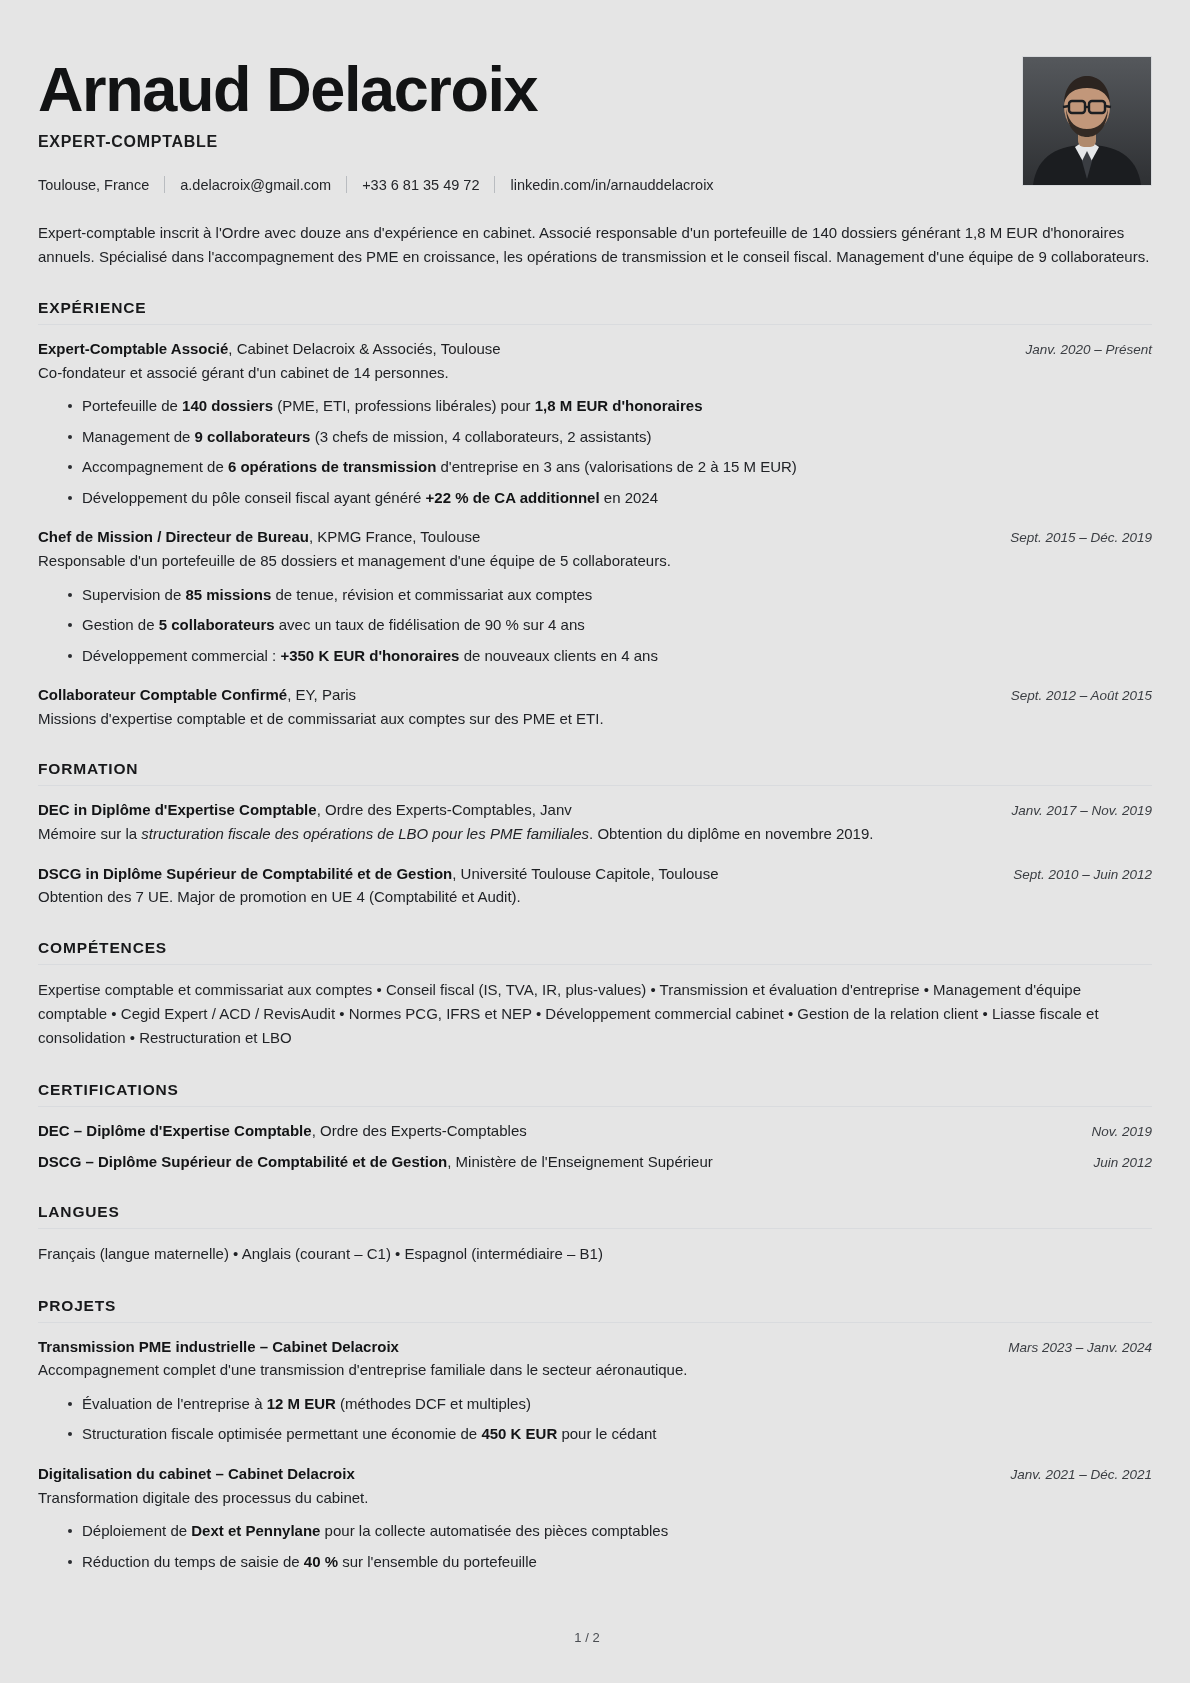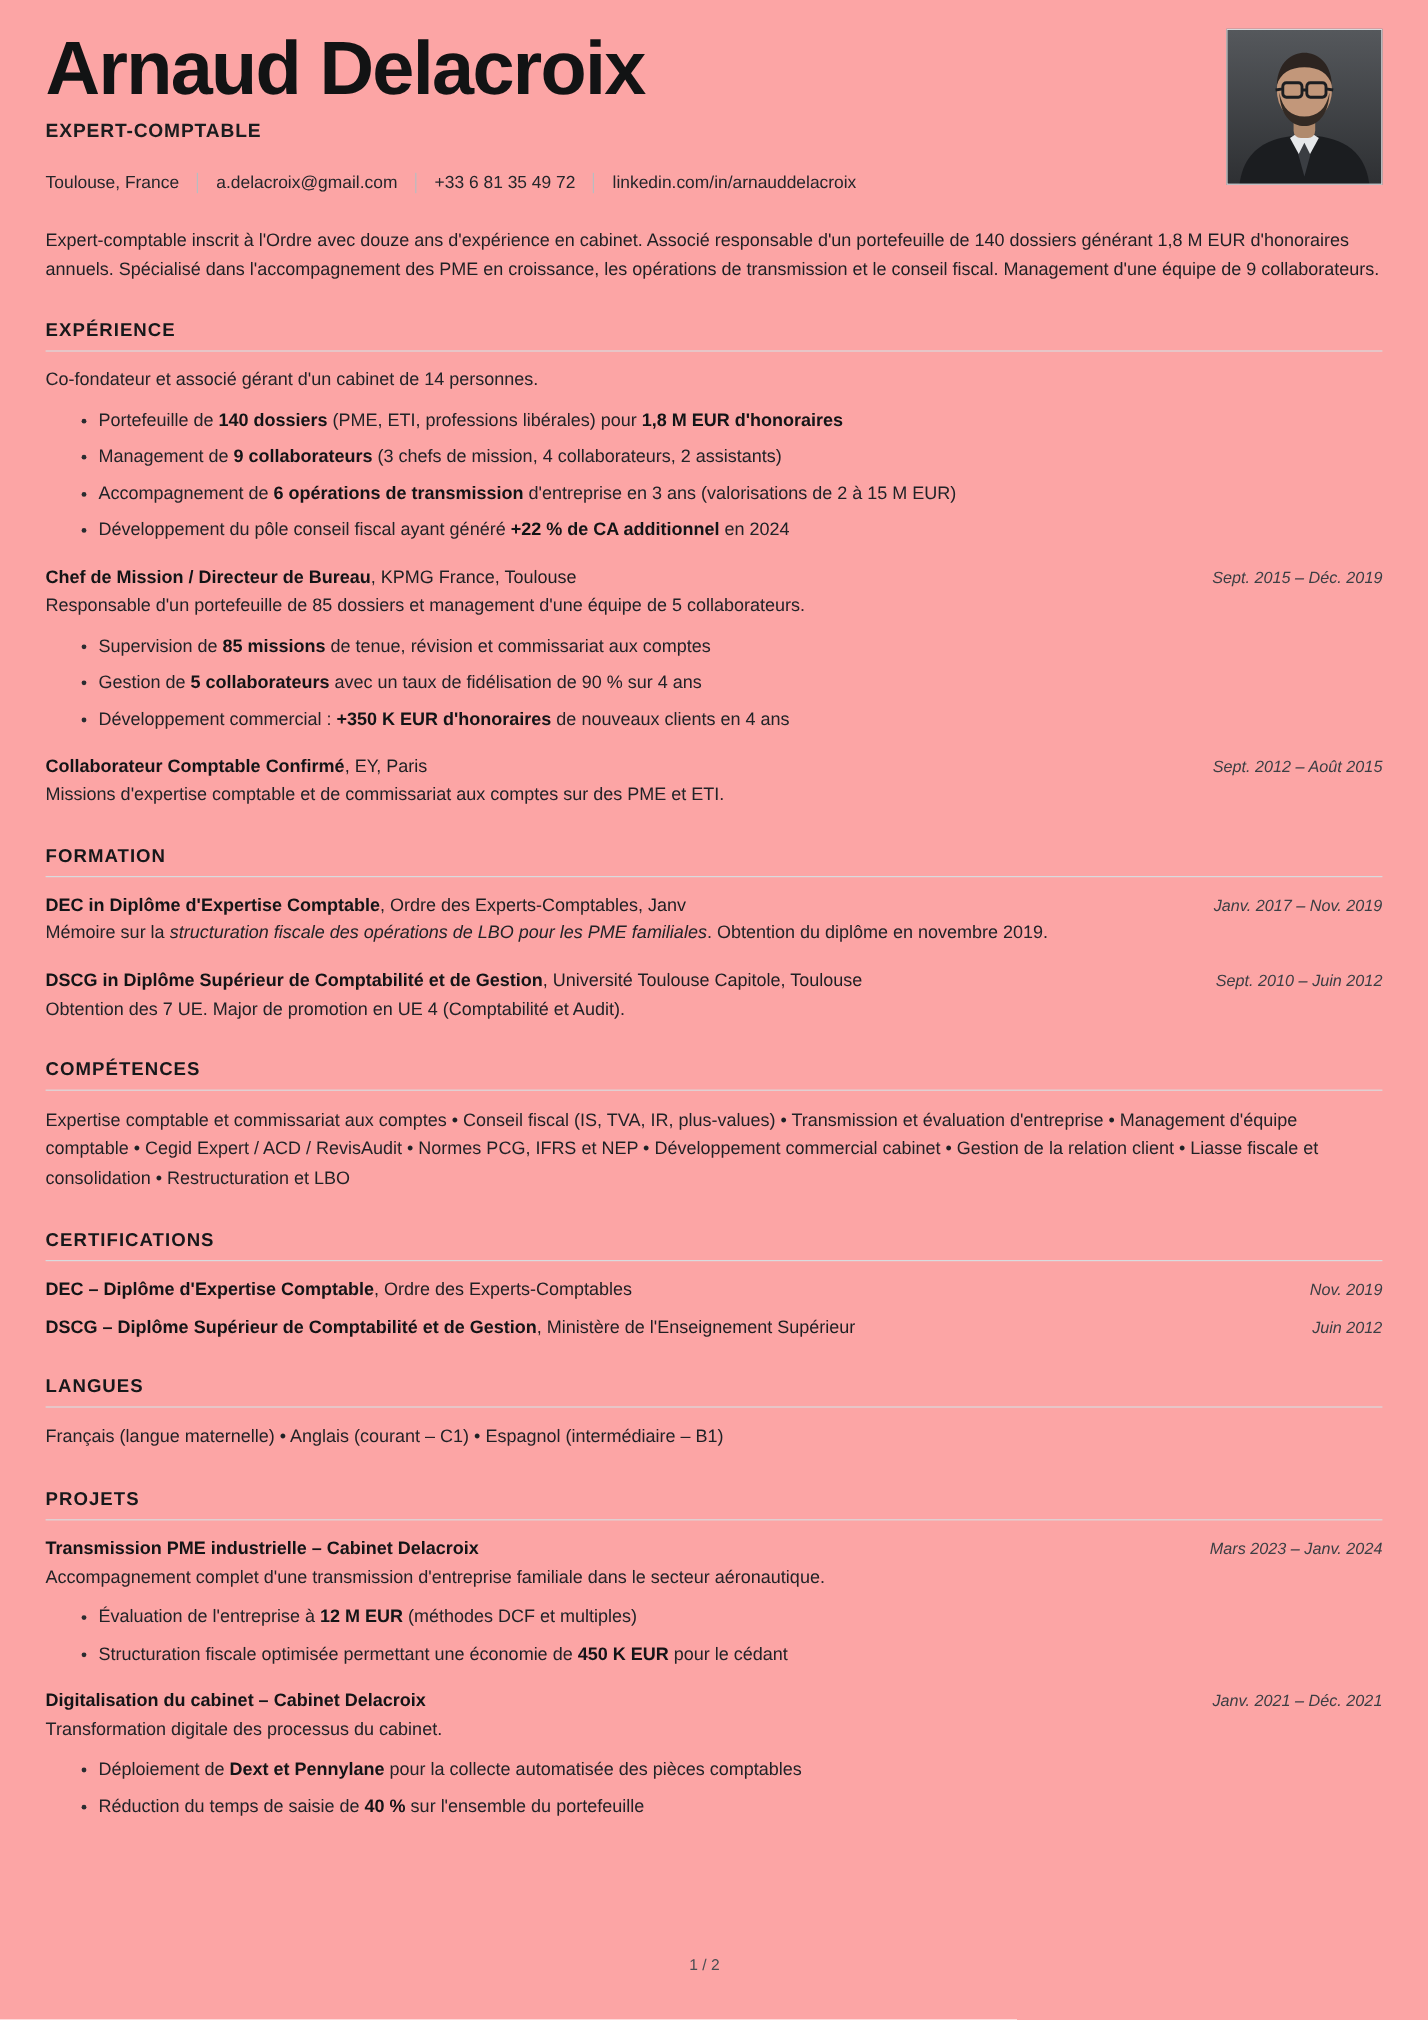--- a/index.html
+++ b/index.html
@@ -11,23 +11,23 @@
   body {
     font-family: "Liberation Sans", sans-serif;
     color: #18191b;
     -webkit-font-smoothing: antialiased;
   }
   .page {
     position: relative;
     width: 1190px;
     min-height: 1683px;
     margin: 0 auto;
-    background: #fca5a5;
+    background: #e5e5e5;
     box-sizing: border-box;
-    padding: 24px 38px 0 38px;
+    padding: 56px 38px 0 38px;
   }
 
   
   .header {
     display: flex;
     align-items: flex-start;
     justify-content: space-between;
     gap: 20px;
   }
   .header-left { flex: 1 1 auto; min-width: 0; }
@@ -237,20 +237,26 @@
     </div>
   </div>
 
   <p class="summary">Expert-comptable inscrit à l'Ordre avec douze ans d'expérience en cabinet. Associé responsable d'un portefeuille de 140 dossiers générant 1,8 M EUR d'honoraires annuels. Spécialisé dans l'accompagnement des PME en croissance, les opérations de transmission et le conseil fiscal. Management d'une équipe de 9 collaborateurs.</p>
 
   <div class="section">
     <div class="section-title">EXPÉRIENCE</div>
     <div class="section-rule"></div>
 
     <div class="entry">
+      <div class="entry-head">
+        <div class="entry-heading">
+          <span class="strong">Expert-Comptable Associé</span><span>, Cabinet Delacroix &amp; Associés, Toulouse</span>
+        </div>
+        <div class="entry-date">Janv. 2020 – Présent</div>
+      </div>
       <div class="entry-sub">Co-fondateur et associé gérant d'un cabinet de 14 personnes.</div>
       <ul class="bullets">
         <li><span>Portefeuille de </span><b>140 dossiers</b><span> (PME, ETI, professions libérales) pour </span><b>1,8 M EUR d'honoraires</b></li>
         <li><span>Management de </span><b>9 collaborateurs</b><span> (3 chefs de mission, 4 collaborateurs, 2 assistants)</span></li>
         <li><span>Accompagnement de </span><b>6 opérations de transmission</b><span> d'entreprise en 3 ans (valorisations de 2 à 15 M EUR)</span></li>
         <li><span>Développement du pôle conseil fiscal ayant généré </span><b>+22 % de CA additionnel</b><span> en 2024</span></li>
       </ul>
     </div>
 
     <div class="entry">

